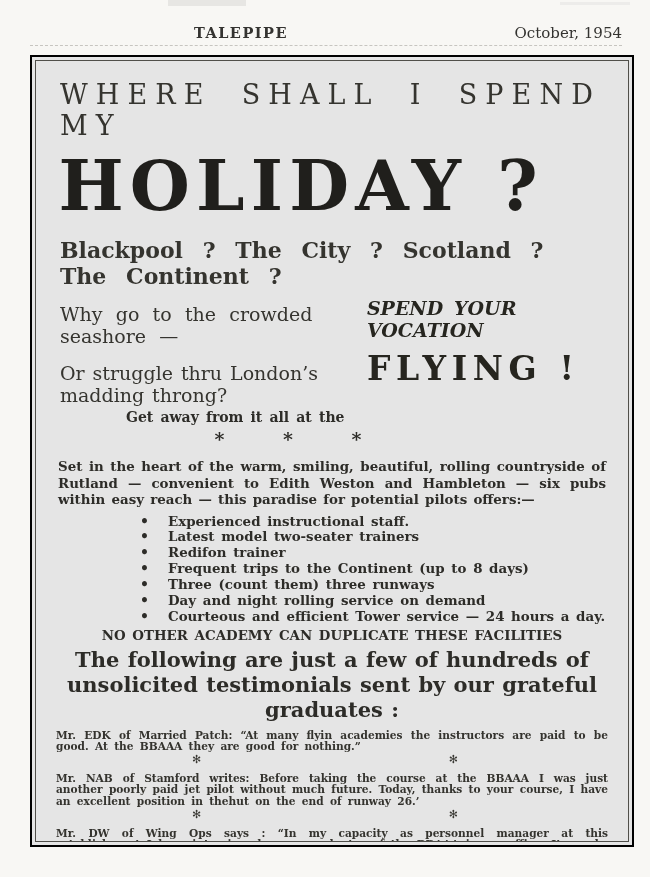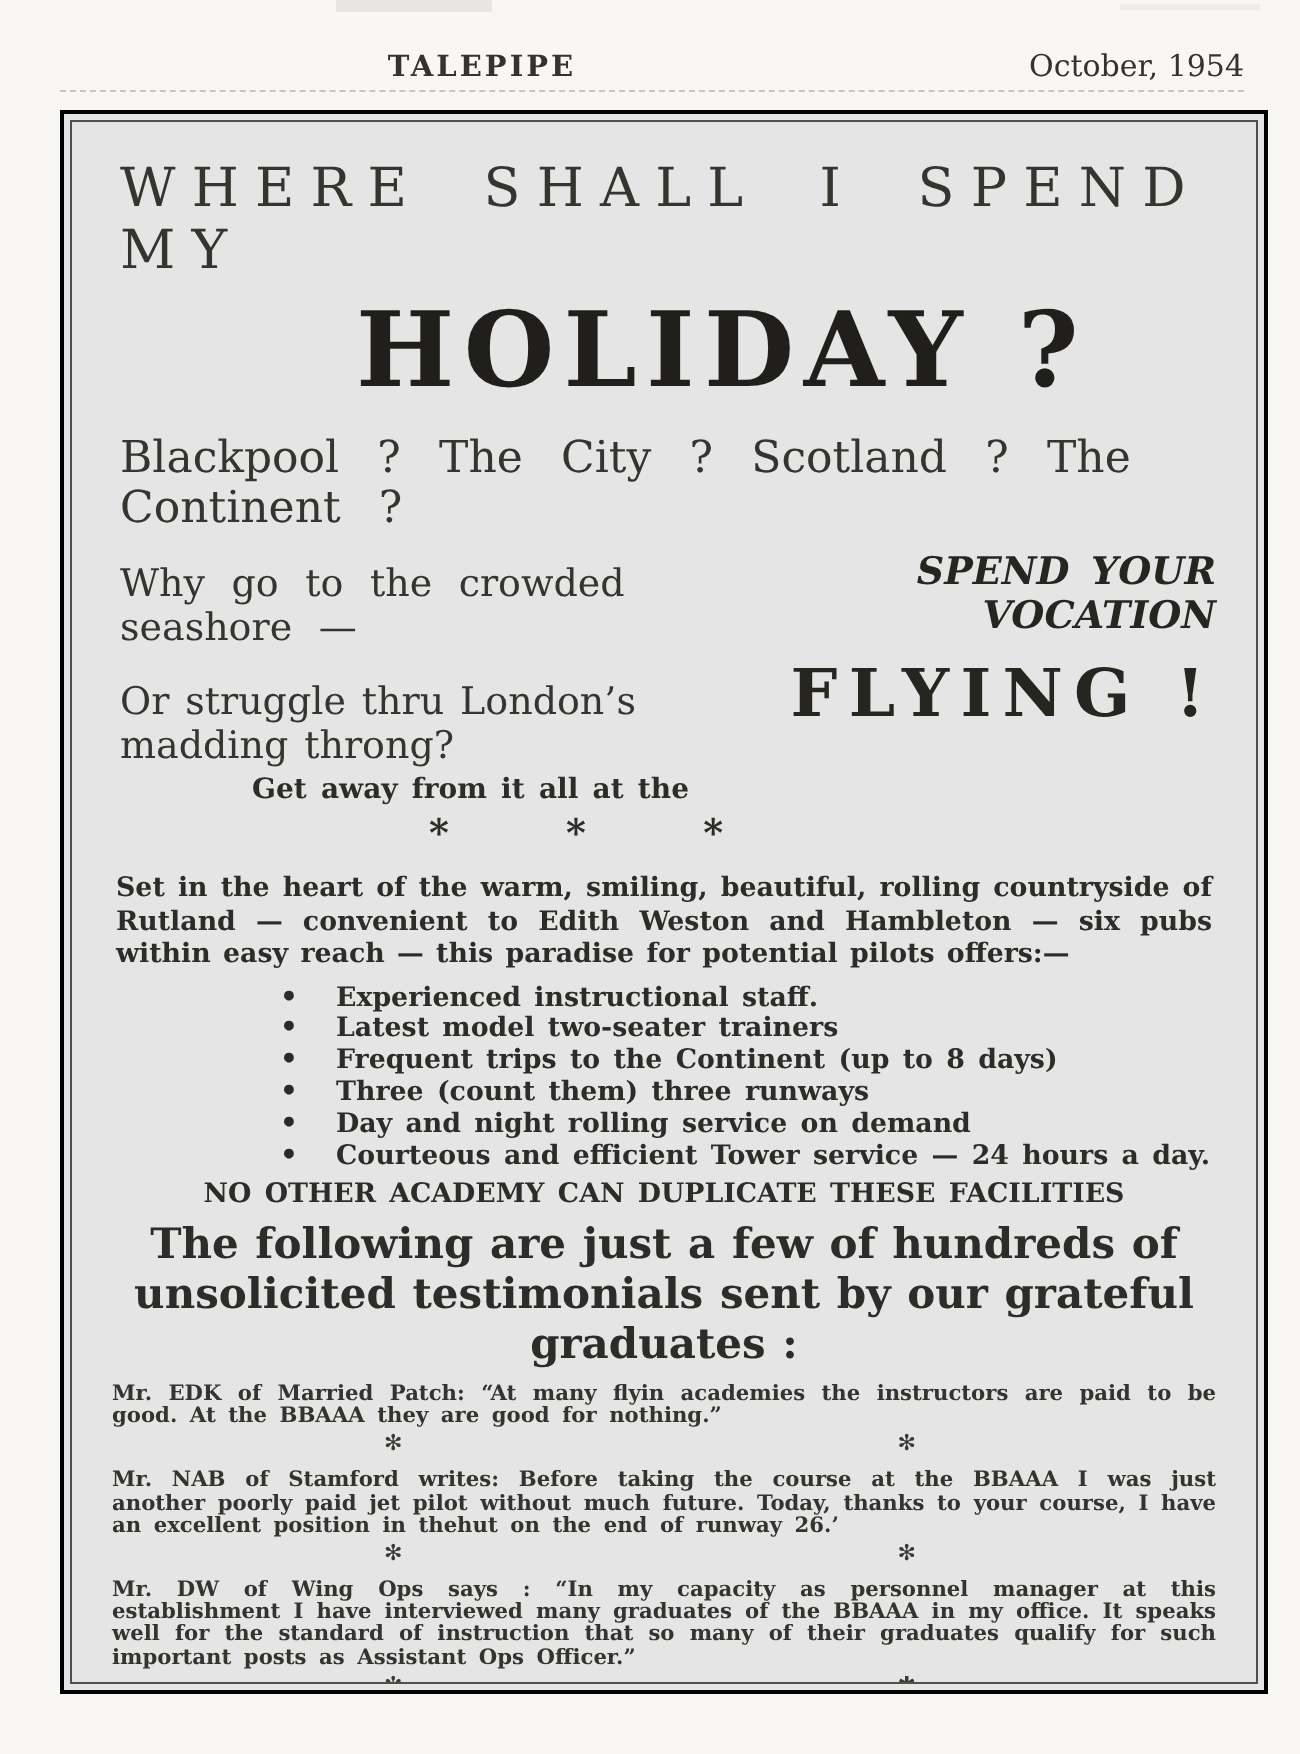--- a/index.html
+++ b/index.html
@@ -27,29 +27,29 @@
   .ad-frame{
     position:absolute;top:55px;left:30px;width:604px;height:792px;
     border:2px solid #000000;padding:3px;box-sizing:border-box;background:#e5e5e5;
   }
   .ad-inner{
     width:100%;height:100%;box-sizing:border-box;overflow:hidden;
     border:1px solid #504f4a;padding:16px 20px 0 20px;
   }
 
   .h-line1{font-size:27px;letter-spacing:0.30em;word-spacing:0.5em;margin:2px 0 0 4px;color:#35342f;}
-  .h-line2{font-size:52px;font-weight:bold;letter-spacing:0.09em;text-align:right;
+  .h-line2{font-size:69px;font-weight:bold;letter-spacing:0.09em;text-align:right;
            margin:4px 64px 0 0;color:#201f1c;}
-  .destinations{font-size:22px;word-spacing:0.55em;margin:11px 0 0 4px;color:#35342f;}
+  .destinations{font-size:22px;word-spacing:0.55em;margin:11px 0 0 4px;color:#35342f;font-weight:bold;}
 
   .cols{display:flex;margin-top:8px;}
   .col-left{width:56%;font-size:19px;margin-left:4px;color:#35342f;}
   .col-left .l1{margin-top:6px;word-spacing:0.38em;}
   .col-left .l2{margin-top:15px;word-spacing:0.10em;}
-  .col-right{width:44%;text-align:right;color:#26251f;}
+  .col-right{width:44%;text-align:left;color:#26251f;}
   .vocation{font-size:19px;font-weight:bold;font-style:italic;word-spacing:0.22em;}
   .flying{font-size:33px;font-weight:bold;letter-spacing:0.17em;margin-top:8px;}
 
   .getaway{font-size:14px;font-weight:bold;word-spacing:0.16em;margin:3px 0 0 70px;}
   .bliss{font-size:23px;text-align:right;word-spacing:0.10em;margin-top:2px;color:#2f2e29;}
   .stars3{text-align:center;font-size:19px;font-weight:bold;margin:4px 88px 0 0;line-height:20px;}
   .stars3 span{margin:0 26px;}
 
   .desc{font-size:13.4px;font-weight:bold;text-align:justify;line-height:16.5px;
         word-spacing:1.5px;margin:9px 2px 0 2px;}
@@ -102,20 +102,21 @@
       <span>*</span>
       <span>*</span>
       <span>*</span>
     </div>
 
     <div class="desc">Set in the heart of the warm, smiling, beautiful, rolling countryside of Rutland — convenient to Edith Weston and Hambleton — six pubs within easy reach — this paradise for potential pilots offers:—</div>
 
     <div class="features">
       <div class="feat"><span class="dot">•</span><span>Experienced instructional staff.</span></div>
       <div class="feat"><span class="dot">•</span><span>Latest model two-seater trainers</span></div>
+      <div class="feat"><span class="dot">•</span><span>Redifon trainer</span></div>
       <div class="feat"><span class="dot">•</span><span>Frequent trips to the Continent (up to 8 days)</span></div>
       <div class="feat"><span class="dot">•</span><span>Three (count them) three runways</span></div>
       <div class="feat"><span class="dot">•</span><span>Day and night rolling service on demand</span></div>
       <div class="feat"><span class="dot">•</span><span>Courteous and efficient Tower service — 24 hours a day.</span></div>
     </div>
 
     <div class="claim">NO OTHER ACADEMY CAN DUPLICATE THESE FACILITIES</div>
 
     <div class="t-intro">The following are just a few of hundreds of unsolicited testimonials sent by our grateful graduates :</div>
 

